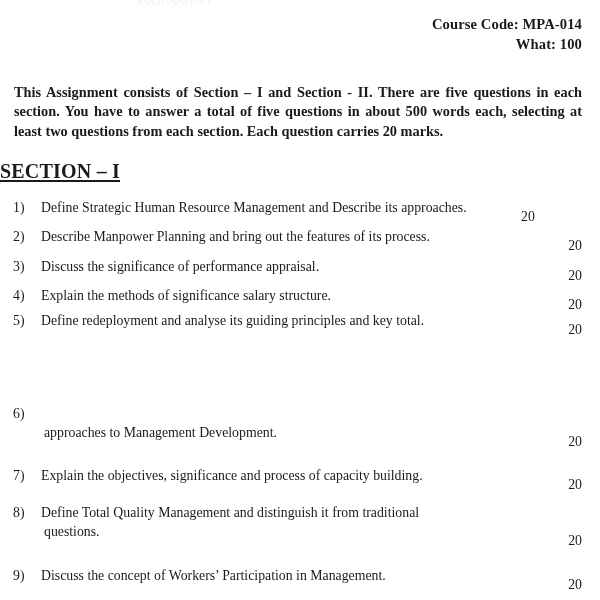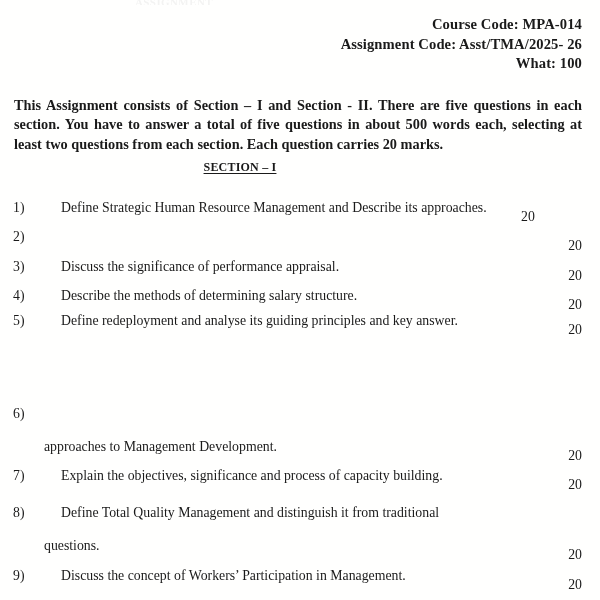--- a/index.html
+++ b/index.html
@@ -54,39 +54,39 @@
     font-weight: bold;
     font-size: 14.6px;
     line-height: 19.5px;
     letter-spacing: 0.1px;
   }
   #header-block .hline { display: block; white-space: nowrap; }
 
   
   #intro-paragraph {
     position: absolute;
-    top: 96px;
+    top: 83px;
     left: 14px;
     width: 568px;
     font-weight: bold;
     font-size: 14.3px;
     line-height: 19.4px;
     text-align: justify;
     text-justify: inter-word;
     letter-spacing: 0.02px;
   }
 
   
   .section-heading {
     position: absolute;
     left: 0;
     width: 480px;
-    text-align: center;
-    font-weight: bold;
-    font-size: 12px;
+    text-align: left;
+    font-weight: bold;
+    font-size: 20px;
     letter-spacing: 0.2px;
   }
   .section-heading span {
     text-decoration: underline;
     text-underline-offset: 2px;
   }
   #section-heading-1 { top: 160px; }
   #section-heading-2 { top: 371px; }
 
   
@@ -104,21 +104,21 @@
   .q-num {
     position: absolute;
     left: 13px;
     top: 0;
     width: 26px;
     text-align: left;
     white-space: nowrap;
   }
   .q-text {
     position: absolute;
-    left: 61px;
+    left: 41px;
     top: 0;
     white-space: nowrap;
   }
   .q-text.cont {
     left: 44px;
   }
   .q-marks {
     position: absolute;
     top: 9px;
     right: 18px;
@@ -127,21 +127,20 @@
     white-space: nowrap;
   }
   
   .q-marks.inboard {
     right: auto;
     left: 521px;
     text-align: left;
   }
   
   .q-line.second {
-    margin-top: 14px;
   }
 
   
   #question-1 { top: 198px; }
   #question-2 { top: 227px; }
   #question-3 { top: 257px; }
   #question-4 { top: 286px; }
   #question-5 { top: 311px; }
   #question-6 { top: 404px; }
   #question-7 { top: 466px; }
@@ -150,65 +149,65 @@
 </style>
 </head>
 <body>
 
 <div id="top-sliver">ASSIGNMENT</div>
 
 <div id="page">
 
   <div id="header-block">
     <span class="hline">Course Code: MPA-014</span>
-    <span class="hline">Assignment Code: Asst/TMA/2025- 26</span>
     <span class="hline">What: 100</span>
   </div>
 
   <div id="intro-paragraph">This Assignment consists of Section – I and Section - II. There are five questions in each section. You have to answer a total of five questions in about 500 words each, selecting at least two questions from each section.  Each question carries 20 marks.</div>
 
   <div class="section-heading" id="section-heading-1">
     <span>SECTION – I</span>
   </div>
 
   <div class="question" id="question-1">
     <div class="q-line">
       <span class="q-num">1)</span>
       <span class="q-text">Define Strategic Human Resource Management and Describe its approaches.</span>
       <span class="q-marks inboard">20</span>
     </div>
   </div>
 
   <div class="question" id="question-2">
     <div class="q-line">
       <span class="q-num">2)</span>
+      <span class="q-text">Describe Manpower Planning and bring out the features of its process.</span>
       <span class="q-marks">20</span>
     </div>
   </div>
 
   <div class="question" id="question-3">
     <div class="q-line">
       <span class="q-num">3)</span>
       <span class="q-text">Discuss the significance of performance appraisal.</span>
       <span class="q-marks">20</span>
     </div>
   </div>
 
   <div class="question" id="question-4">
     <div class="q-line">
       <span class="q-num">4)</span>
-      <span class="q-text">Describe the methods of determining salary structure.</span>
+      <span class="q-text">Explain the methods of significance salary structure.</span>
       <span class="q-marks">20</span>
     </div>
   </div>
 
   <div class="question" id="question-5">
     <div class="q-line">
       <span class="q-num">5)</span>
-      <span class="q-text">Define redeployment and analyse its guiding principles and key answer.</span>
+      <span class="q-text">Define redeployment and analyse its guiding principles and key total.</span>
       <span class="q-marks">20</span>
     </div>
   </div>
 
 
   <div class="question" id="question-6">
     <div class="q-line">
       <span class="q-num">6)</span>
     </div>
     <div class="q-line second">

